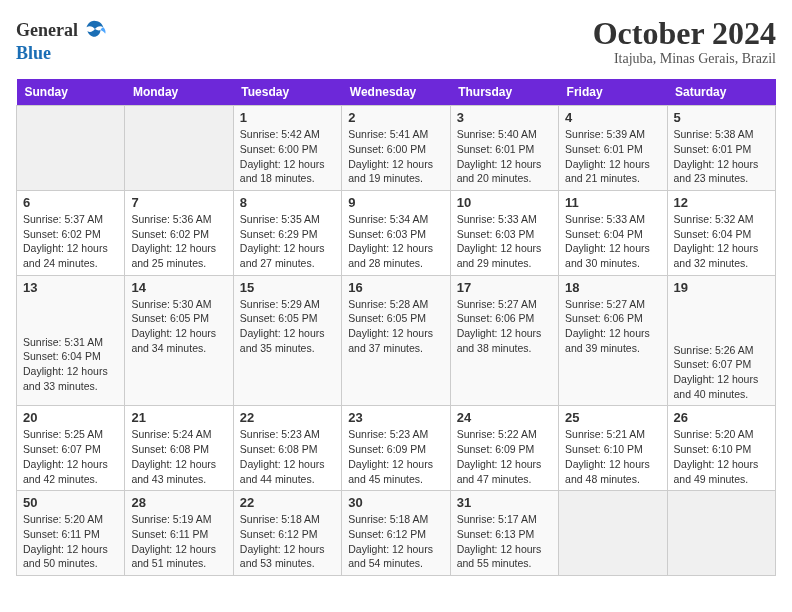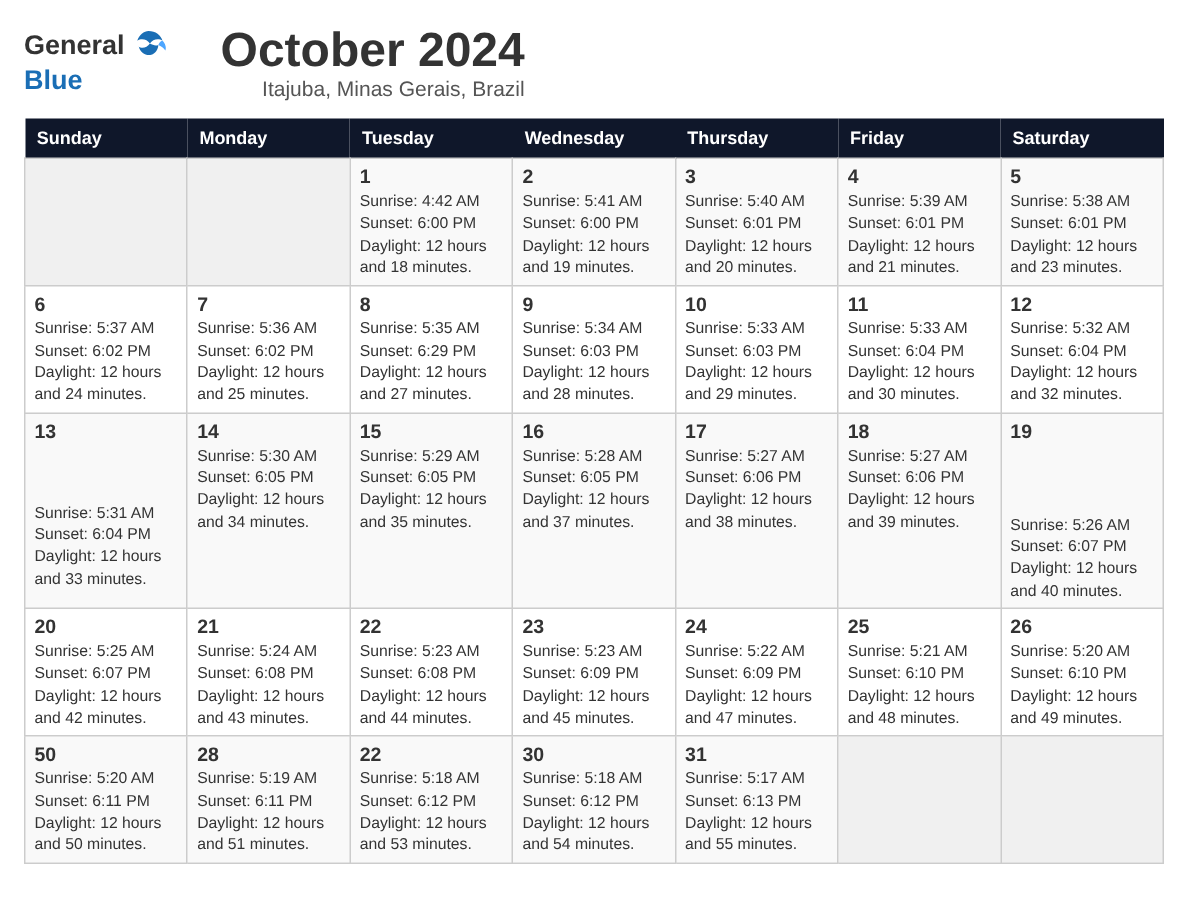--- a/index.html
+++ b/index.html
@@ -6,21 +6,23 @@
     body {
       font-family: Arial, sans-serif;
       background: #fff;
       width: 792px;
       min-height: 612px;
       padding: 16px;
     }
     .header {
       display: flex;
       align-items: flex-start;
+      justify-content: space-between;
       margin-bottom: 12px;
+      font-family: Liberation Serif, serif;
     }
     .logo {
       display: flex;
       align-items: center;
       gap: 4px;
     }
     .logo-text-general {
       font-size: 18px;
       font-weight: bold;
       color: #333;
@@ -50,21 +52,21 @@
     .title-block p {
       font-size: 14px;
       color: #555;
     }
     table {
       width: 100%;
       border-collapse: collapse;
       font-size: 11px;
     }
     thead tr th {
-      background-color: #0f172a;
+      background-color: #6d28d9;
       color: #fff;
       text-align: left;
       padding: 6px 8px;
       font-size: 12px;
       font-weight: bold;
     }
     tbody tr td {
       border: 1px solid #ccc;
       vertical-align: top;
       padding: 4px 6px;
@@ -125,21 +127,21 @@
         <th>Friday</th>
         <th>Saturday</th>
       </tr>
   </thead>
   <tbody id="calendar-body">
   <tr>
         <td class="empty-cell"></td>
         <td class="empty-cell"></td>
         <td>
           <span class="day-num">1</span>
-          <div class="day-info" style="white-space: pre-line;">Sunrise: 4:42 AM
+          <div class="day-info" style="white-space: pre-line;">Sunrise: 5:42 AM
 Sunset: 6:00 PM
 Daylight: 12 hours and 18 minutes.</div>
         </td>
         <td>
           <span class="day-num">2</span>
           <div class="day-info" style="white-space: pre-line;">Sunrise: 5:41 AM
 Sunset: 6:00 PM
 Daylight: 12 hours and 19 minutes.</div>
         </td>
         <td>

